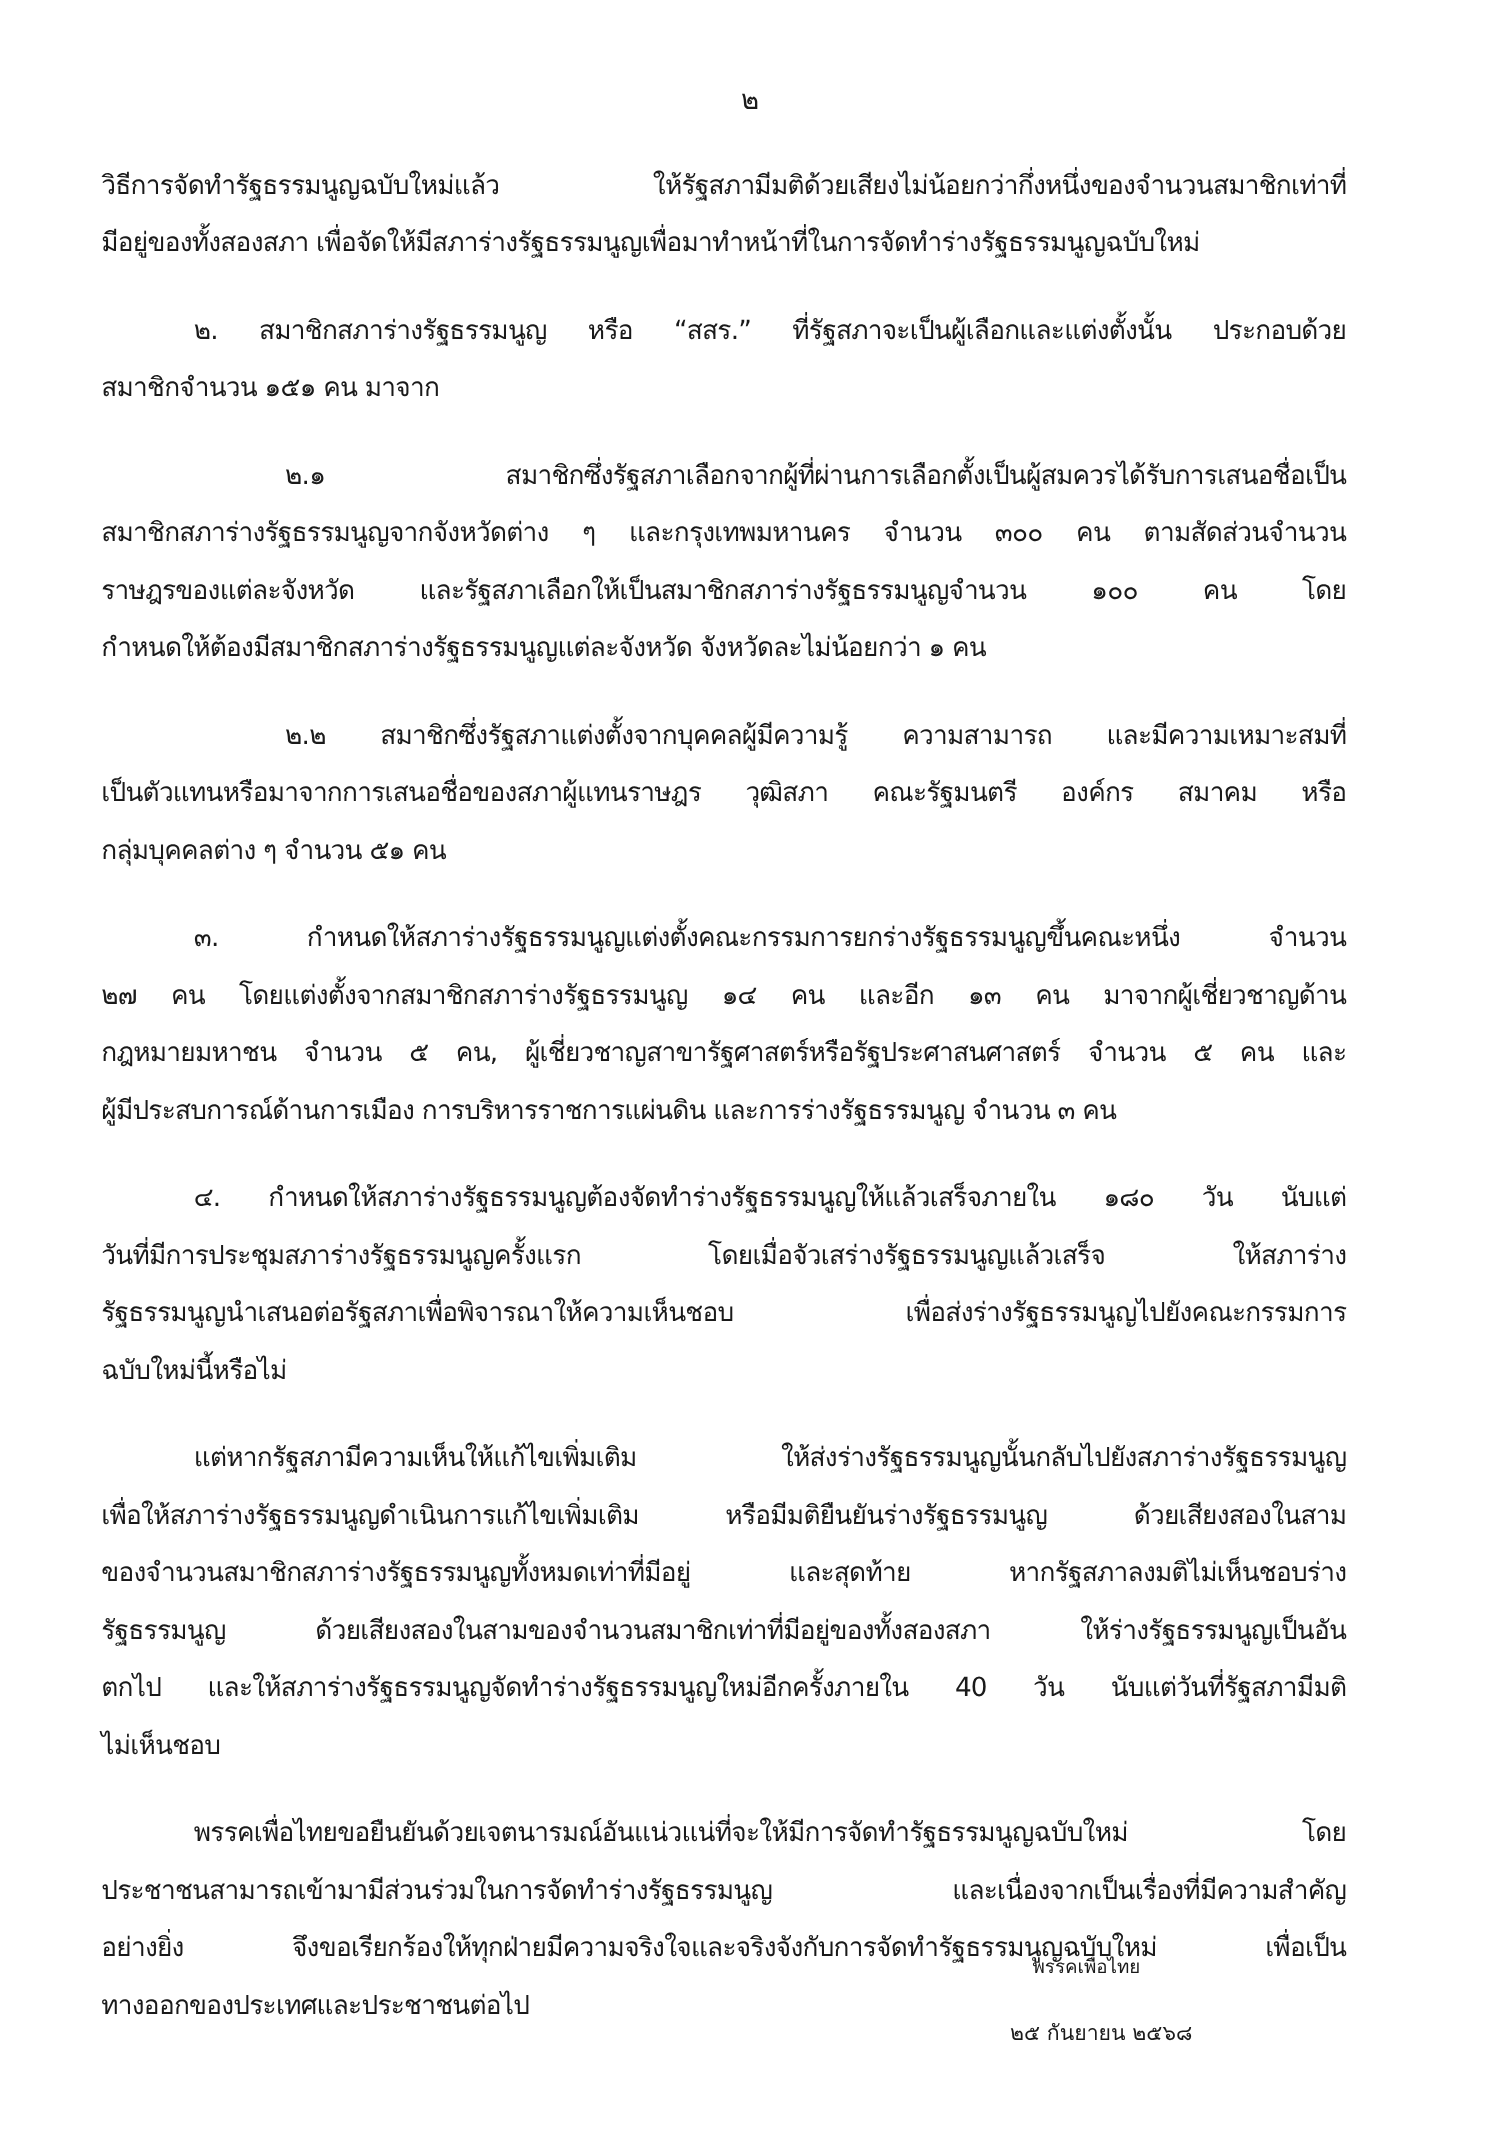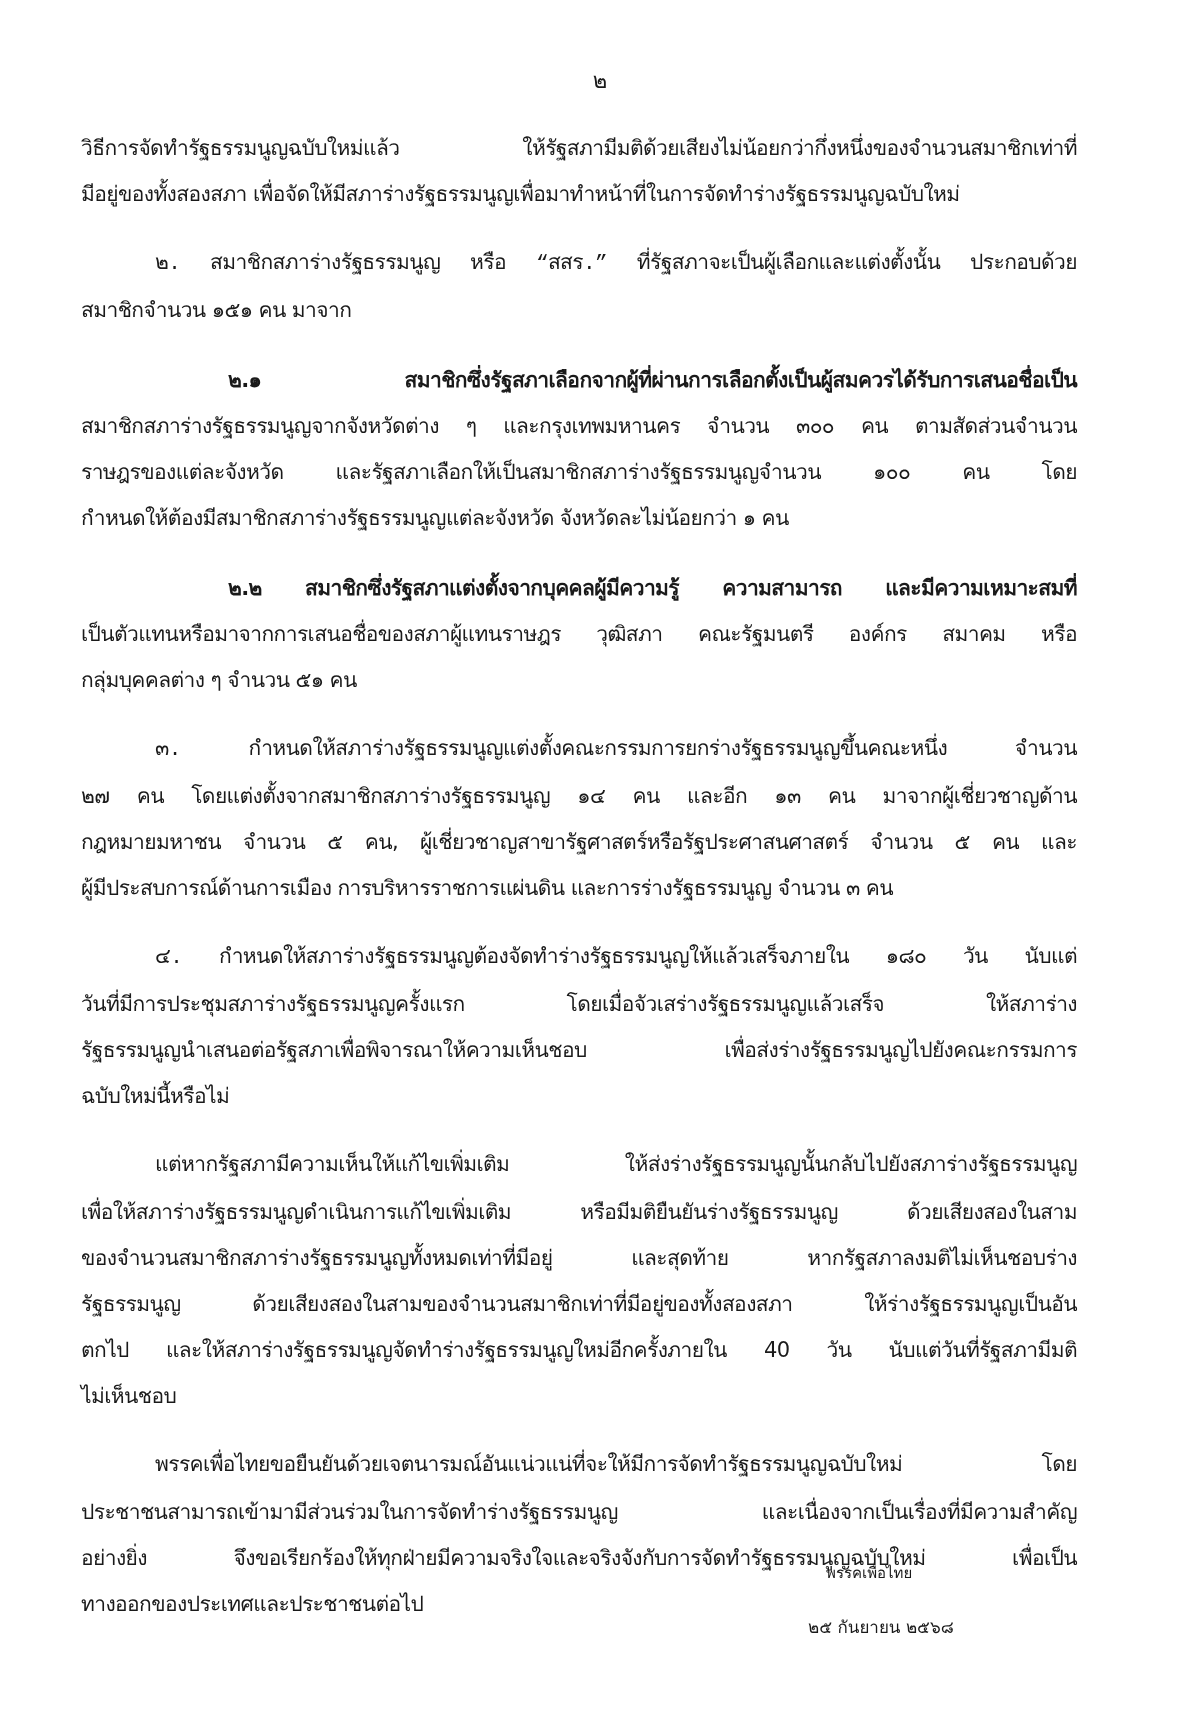--- a/index.html
+++ b/index.html
@@ -15,22 +15,22 @@
   .body-text {
     position: absolute; left: 81px; top: 125px; width: 996px;
   }
   .para {
     font-size: 21px; line-height: 46px; text-align: justify;
     text-align-last: left; letter-spacing: -0.6px;
     margin: 0 0 24px 0;
   }
   .para .line { display: block; white-space: nowrap; text-align-last: justify; }
   .para .line.last { text-align-last: left; }
-  .indent-1 .line.first { padding-left: 74px; font-family: Liberation Mono, monospace; }
-  .indent-2 .line.first { padding-left: 147px; font-weight: bold; }
+  .indent-1 .line.first { padding-left: 74px; }
+  .indent-2 .line.first { padding-left: 147px; }
   .signature {
     position: absolute; left: 826px; top: 1558px; font-size: 15px;
     line-height: 30px;
   }
   .date {
     position: absolute; left: 808px; top: 1612px; font-size: 17px;
     line-height: 30px;
   }
 </style>
 </head>

